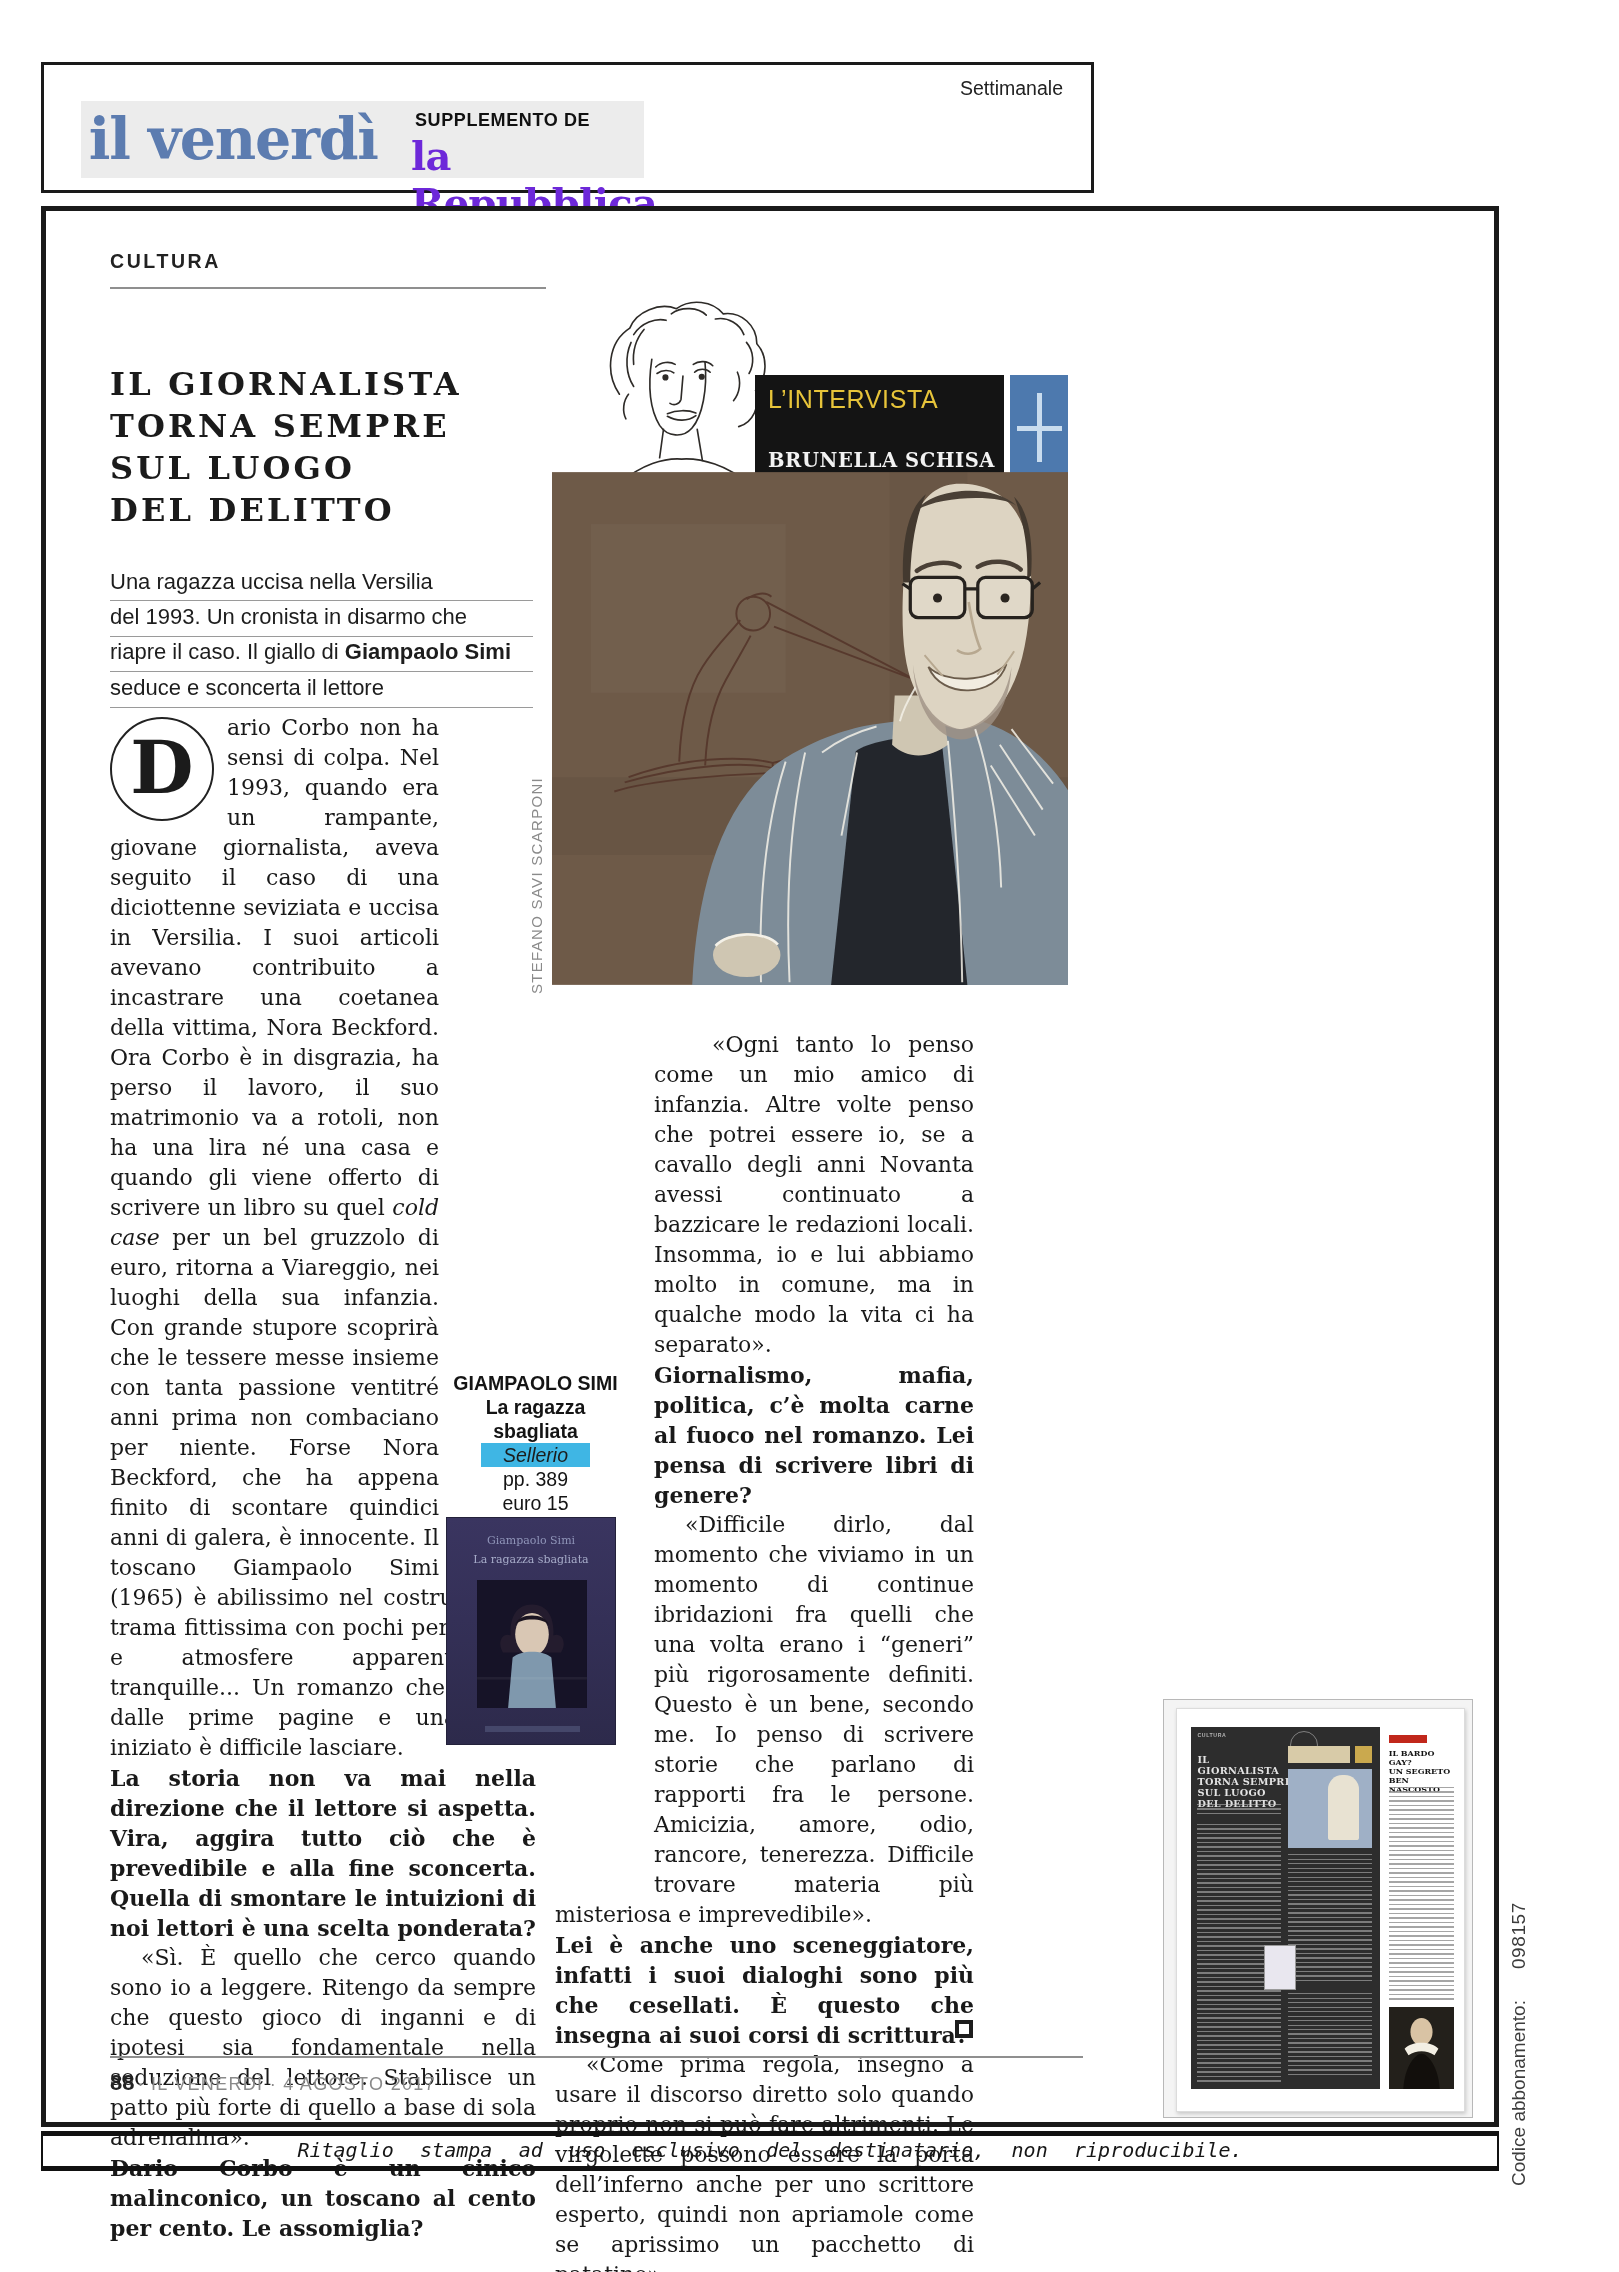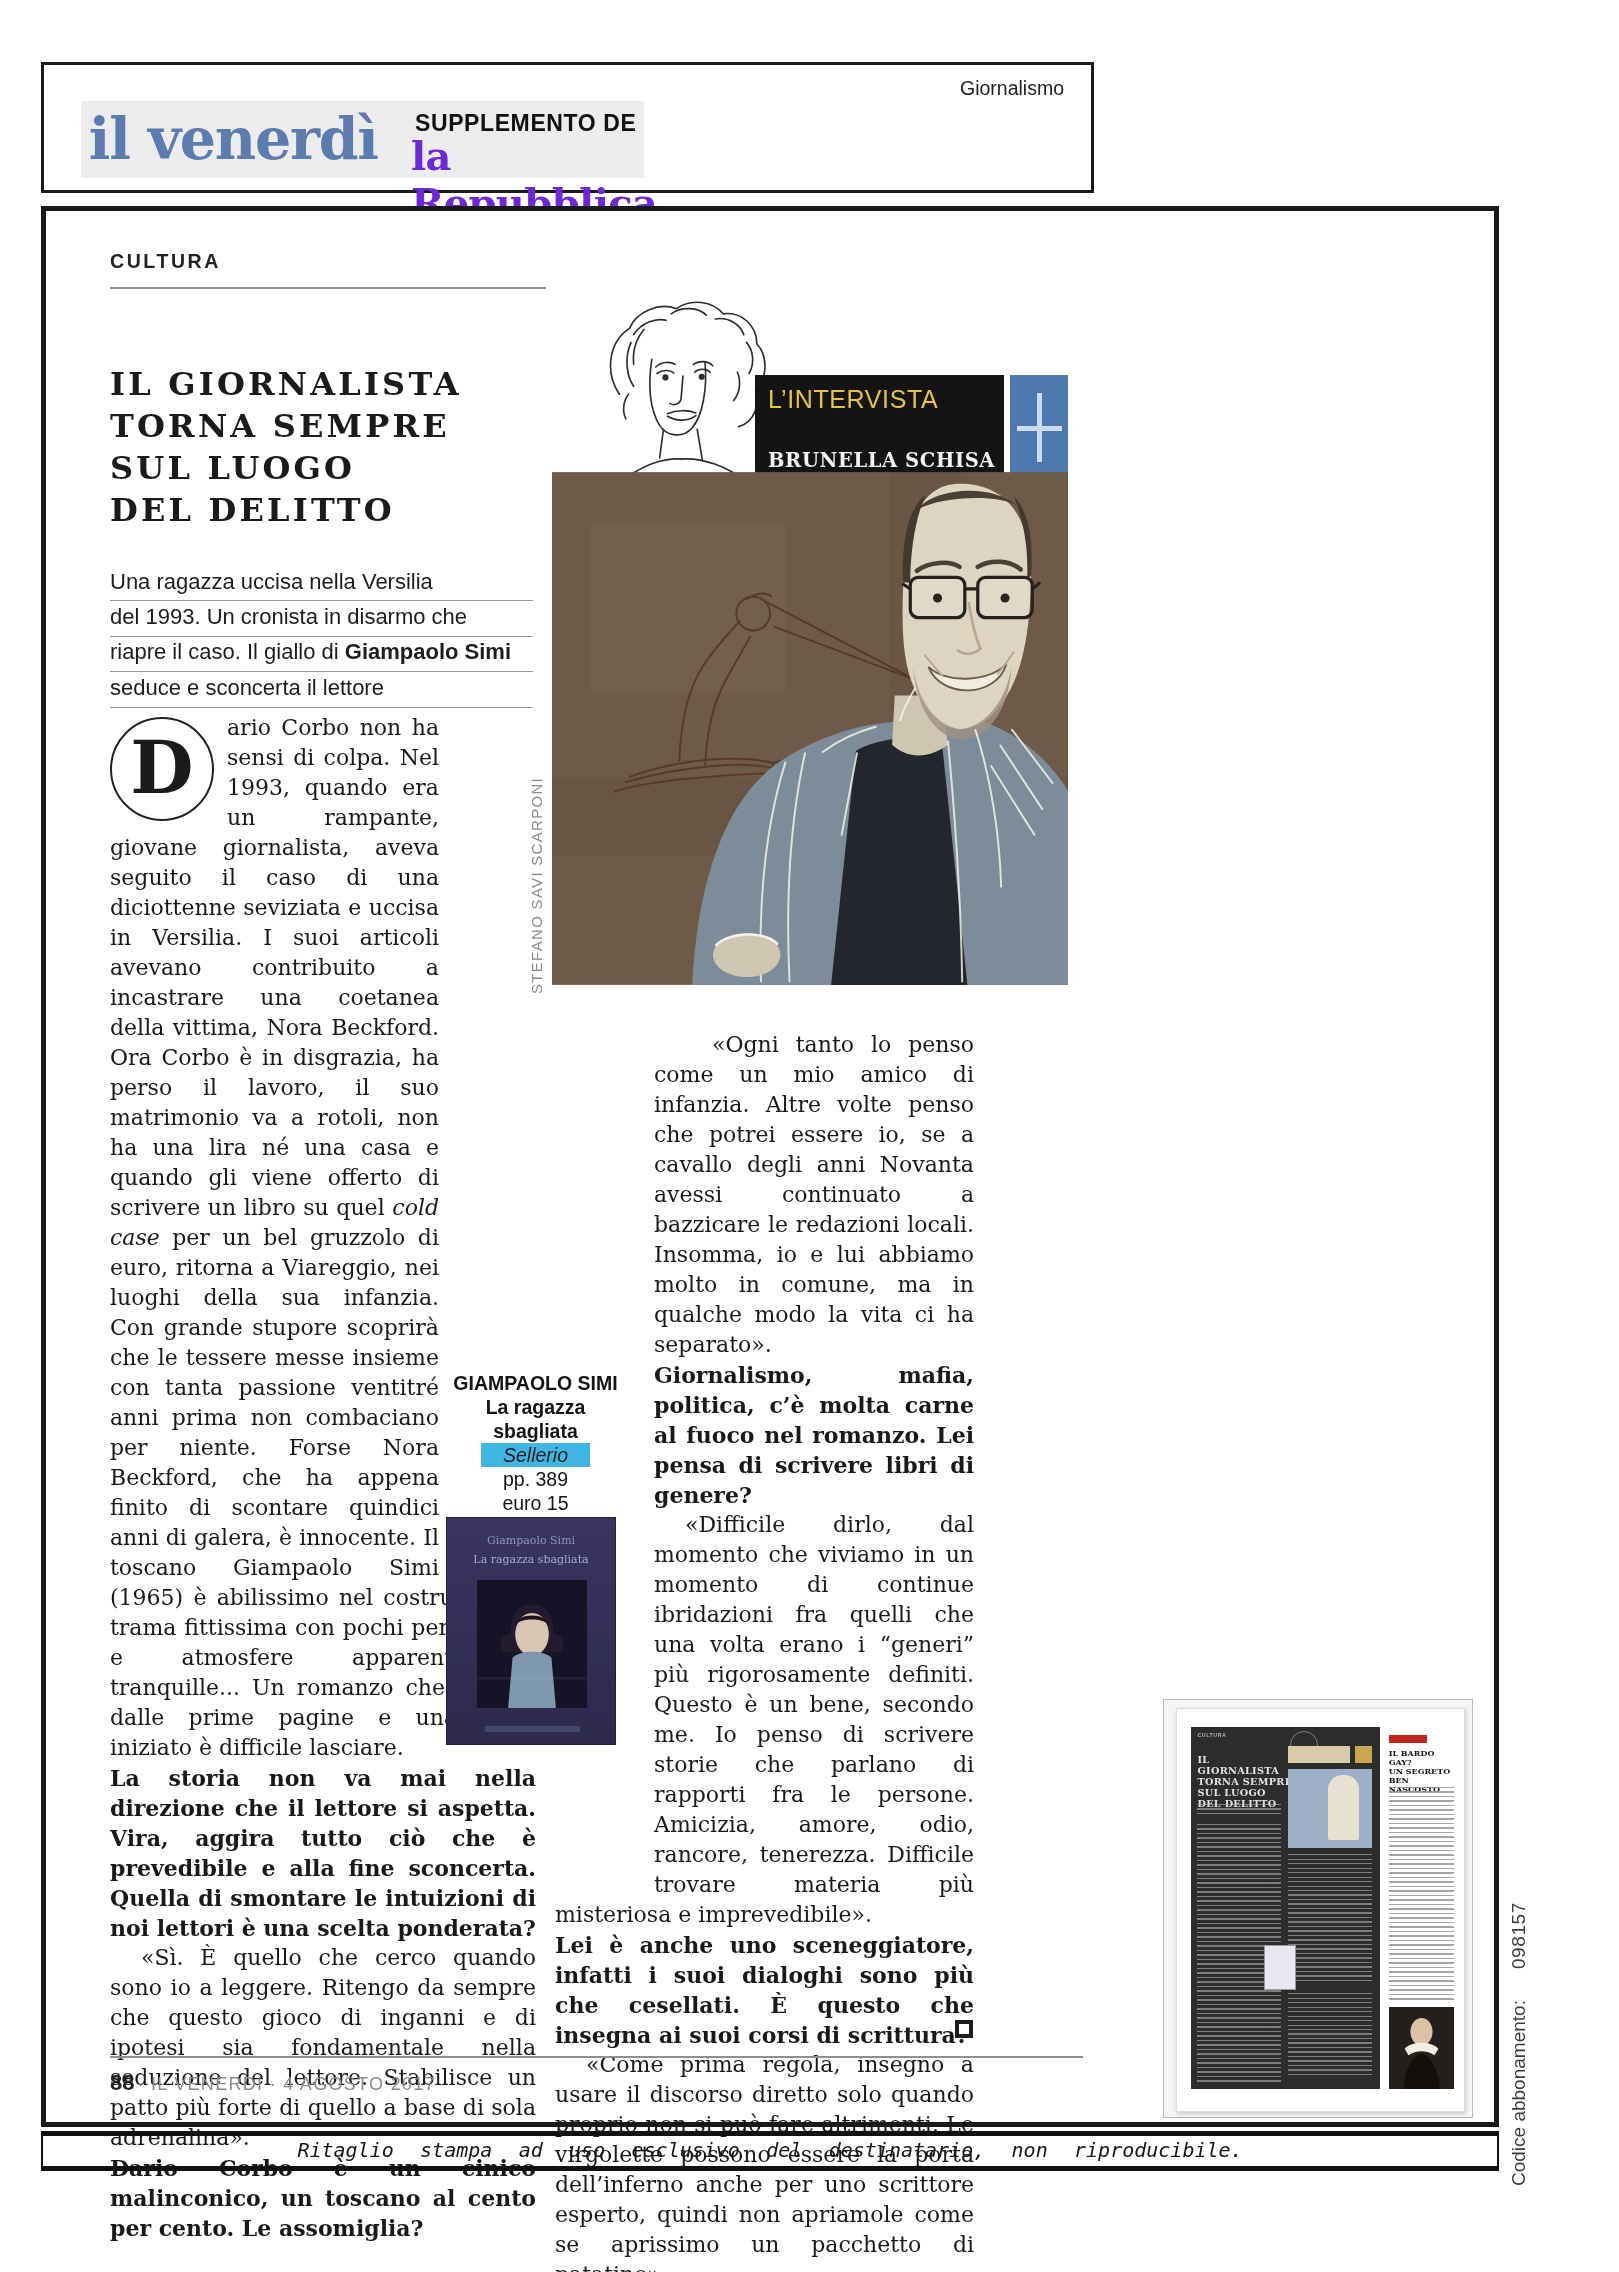--- a/index.html
+++ b/index.html
@@ -5,21 +5,21 @@
   html,body{margin:0;padding:0;background:#fff;}
   .page{position:relative;width:1620px;height:2273px;background:#ffffff;overflow:hidden;
         font-family:"DejaVu Serif",serif;color:#1c1c1c;}
   .abs{position:absolute;}
   .sans{font-family:"Liberation Sans",sans-serif;}
   .mono{font-family:"DejaVu Sans Mono",monospace;}
   .box{border:3.9px solid #1a1a1a;box-sizing:border-box;background:#fff;}
   .frame{border:5.2px solid #1a1a1a;box-sizing:border-box;background:#fff;}
   .logo-block{background:#ececec;}
   .logo-main{font-weight:bold;color:#5c7cb0;font-size:57px;line-height:73px;letter-spacing:-1.3px;}
-  .logo-sup{font-weight:bold;font-size:23px;letter-spacing:0.6px;color:#111;}
+  .logo-sup{font-weight:bold;font-size:18px;letter-spacing:0.6px;color:#111;}
   .logo-parent{font-weight:bold;font-size:40px;color:#6d28d9;letter-spacing:-0.6px;}
   .freq{font-size:19.5px;color:#222;}
   .meta-label{font-size:19px;color:#2f2f2f;}
   .meta-value{font-size:30.5px;color:#2d2d2d;font-weight:400;letter-spacing:0.6px;}
   .section{font-size:19.5px;font-weight:bold;letter-spacing:2.6px;color:#222;}
   .rule{background:#8f8f8f;height:1.9px;}
   .headline{font-size:32px;line-height:42px;font-weight:bold;letter-spacing:3.2px;color:#1b1b1b;}
   .standfirst-line{font-size:22px;color:#1d1d1d;border-bottom:1.3px solid #9a9a9a;
                    padding:2.6px 0 5.8px 0;width:423px;}
   .standfirst-line b{font-weight:bold;}
@@ -75,21 +75,21 @@
 <body>
 
 <div class="page">
 
   <div class="abs box" style="left:41px;top:62px;width:1053px;height:131px;">
     <div class="abs logo-block" style="left:37px;top:36px;width:563px;height:77px;">
       <span class="abs logo-main" style="left:7.8px;top:1.3px;">il venerdì</span>
       <span class="abs logo-sup sans" style="left:334px;top:9px;">SUPPLEMENTO DE</span>
       <span class="abs logo-parent" style="left:330px;top:31px;">la Repubblica</span>
     </div>
-    <span class="abs freq sans" style="left:916px;top:11.7px;">Giornalismo</span>
+    <span class="abs freq sans" style="left:916px;top:11.7px;">Settimanale</span>
   </div>
 
 
   <div class="abs frame" style="left:41px;top:206px;width:1458px;height:1921px;"></div>
 
   <span class="abs section sans" style="left:110px;top:250px;">CULTURA</span>
   <div class="abs rule" style="left:110px;top:287px;width:436px;"></div>
 
   <div class="abs" style="left:110px;top:363px;width:454px;">
     <div class="headline">IL GIORNALISTA</div>

